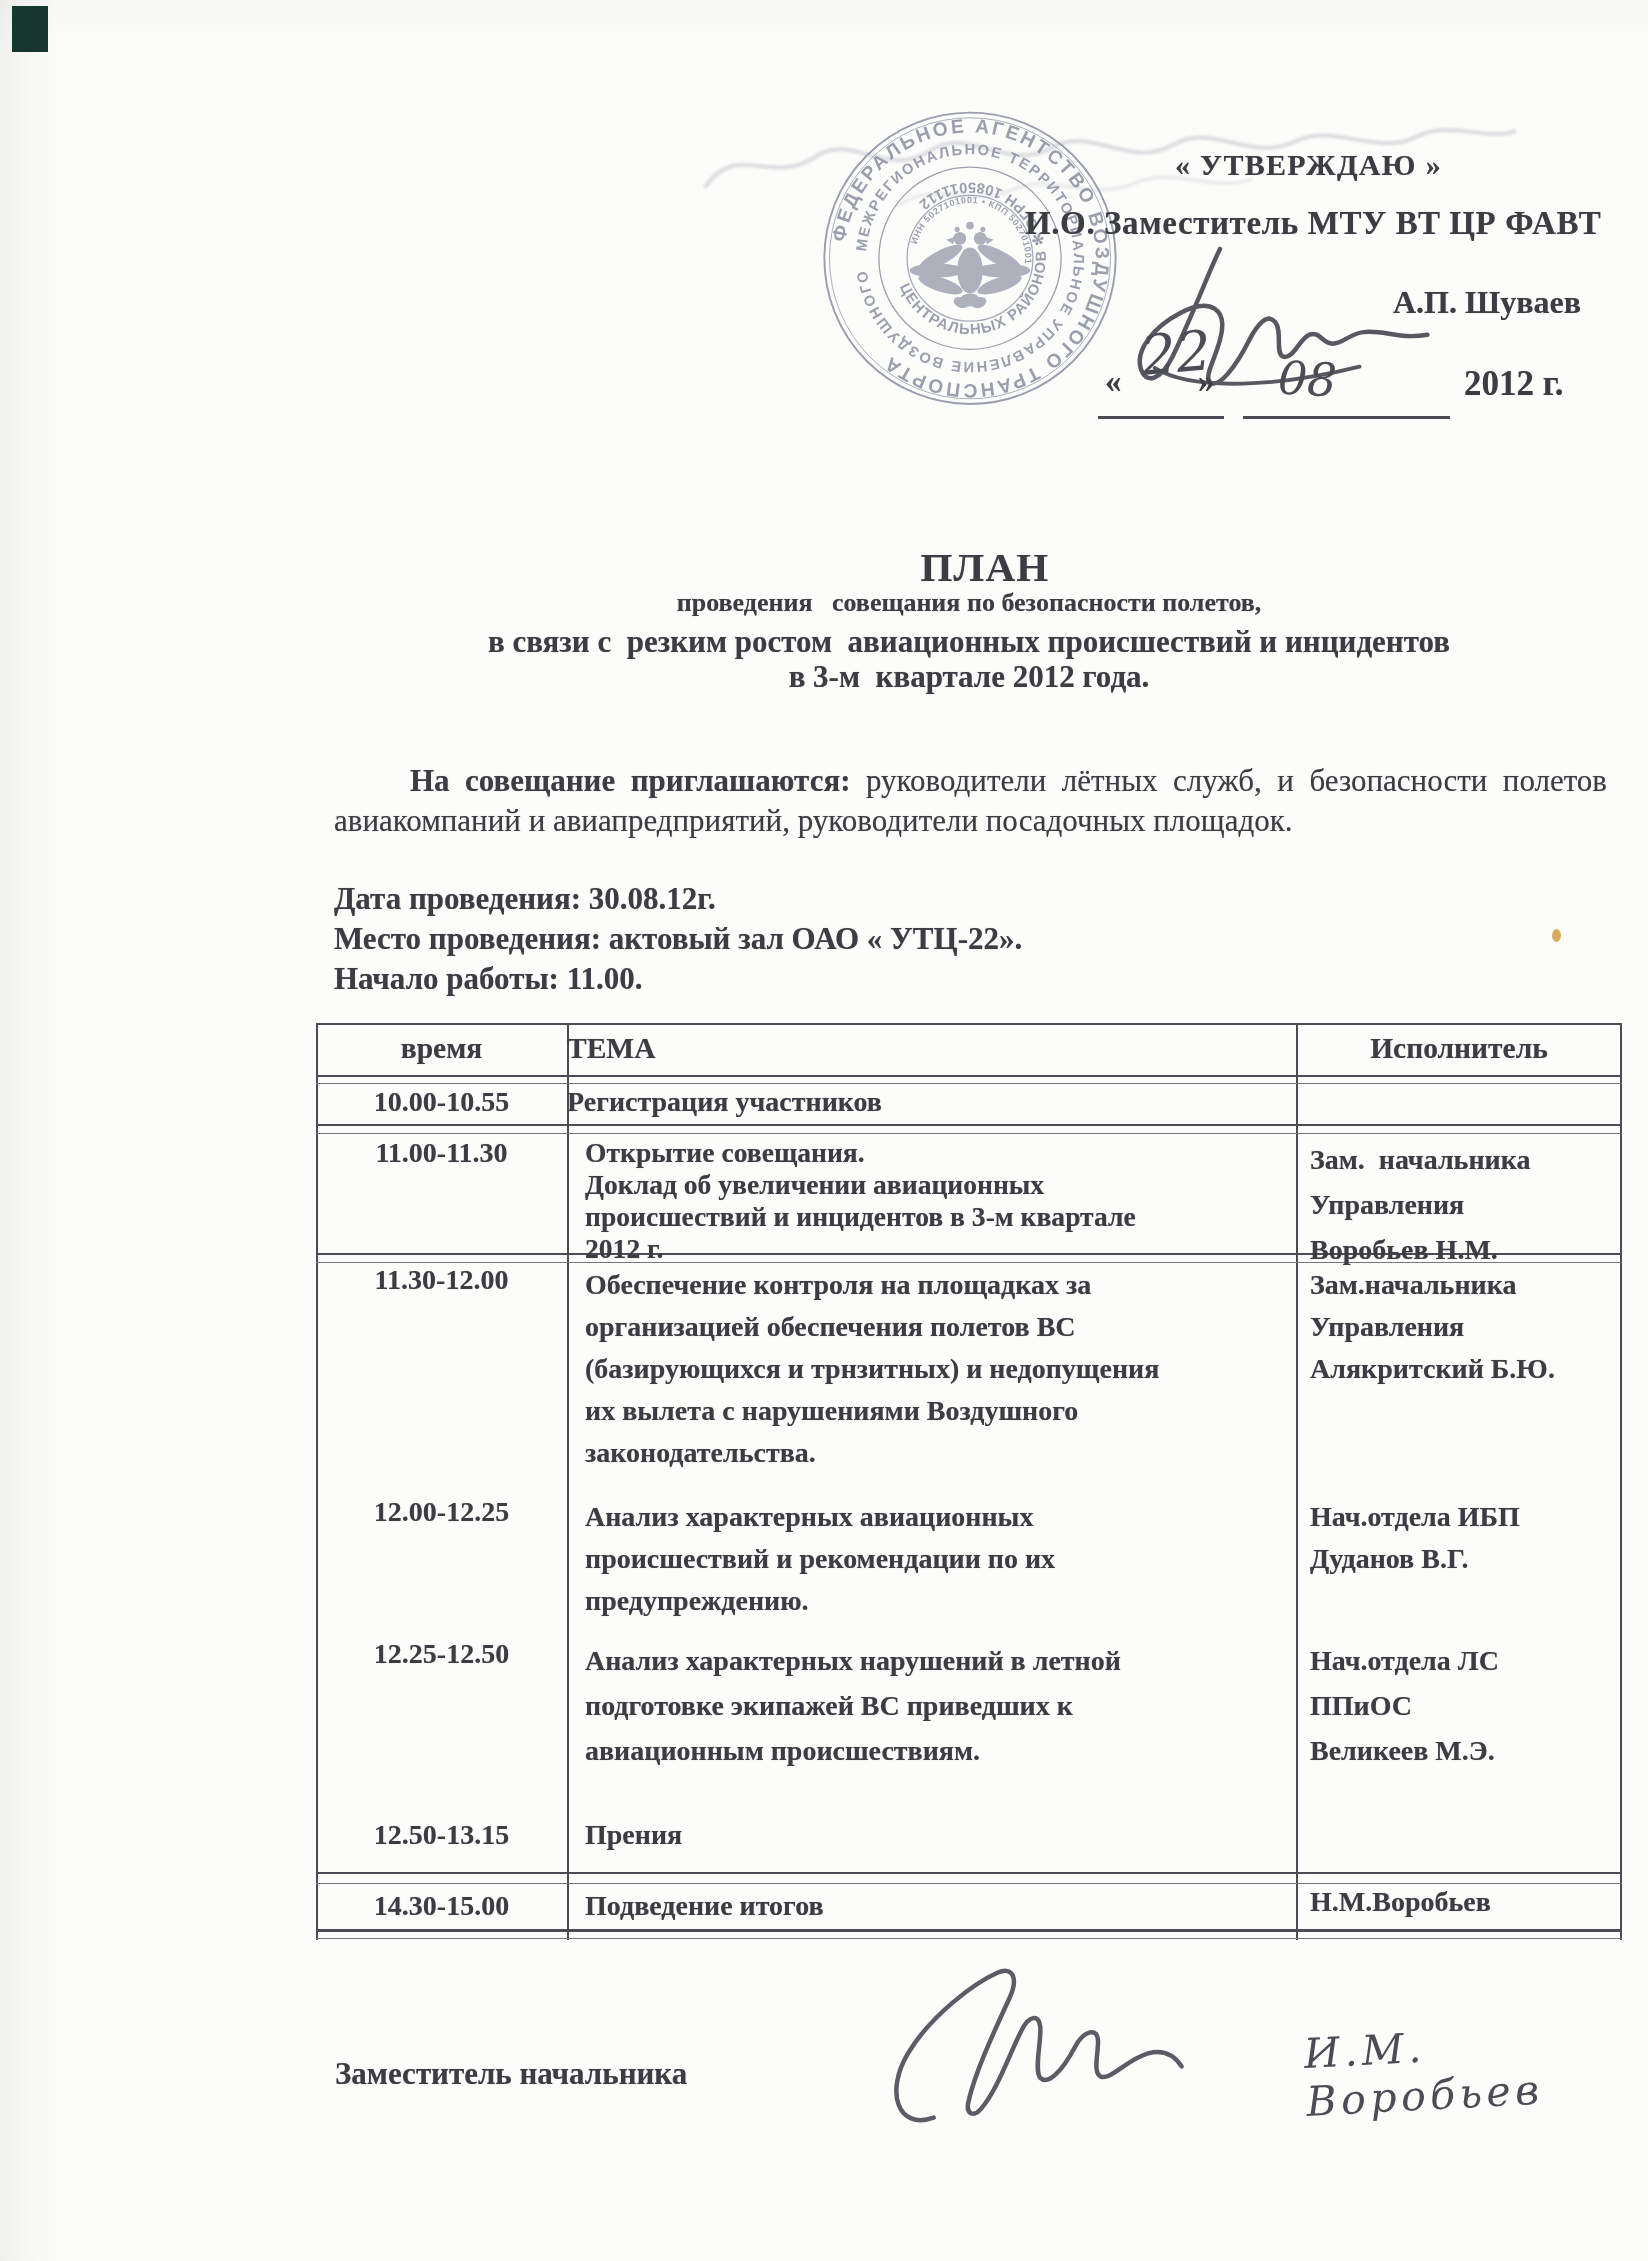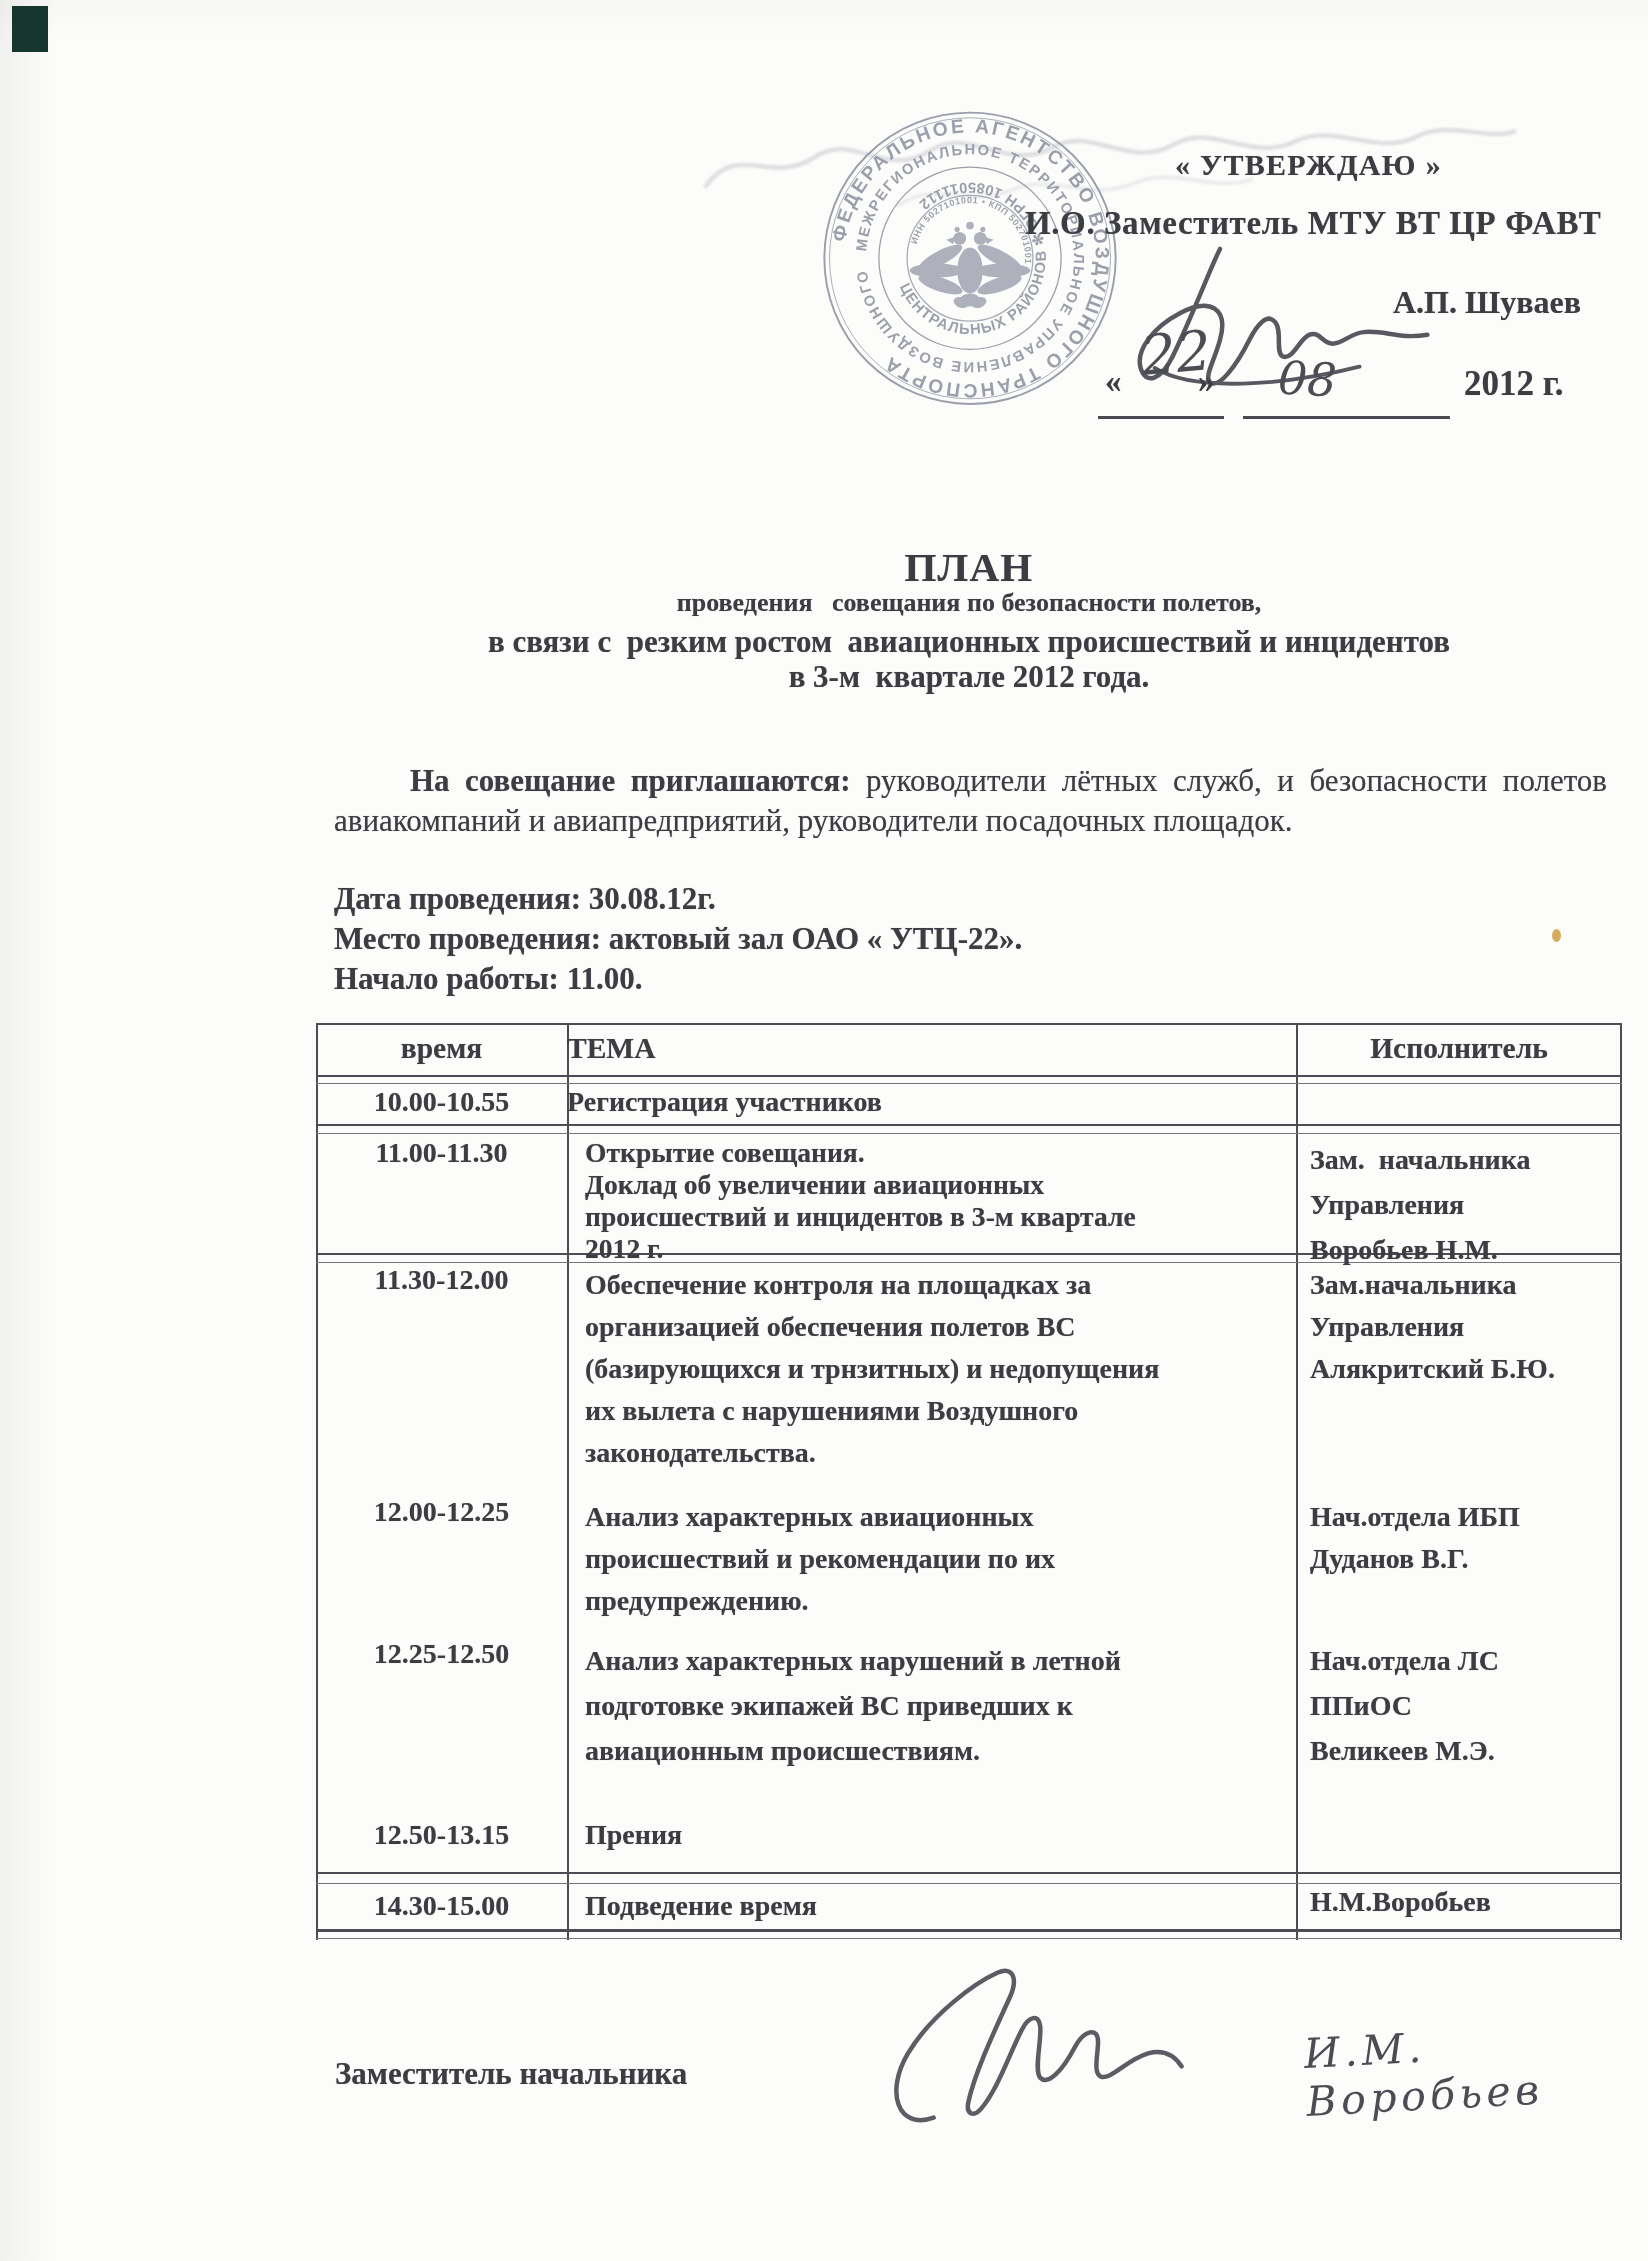--- a/index.html
+++ b/index.html
@@ -43,21 +43,21 @@
   .month { left:1278px; top:352px; font-size:46px; transform:rotate(3deg); }
   .q1 { left:1105px; top:363px; font-size:33px; }
   .q2 { left:1198px; top:363px; font-size:33px; }
   .uline { position:absolute; height:2.6px; background:#4a4a52; }
   .u1 { left:1098px; top:416px; width:126px; }
   .u2 { left:1243px; top:416px; width:207px; }
   .year { left:1464px; top:364px; font-size:35px; }
 
   
   .tl { position:absolute; left:969px; transform:translateX(-50%); white-space:pre; text-align:center; }
-  .t1 { top:543px; font-size:41px; letter-spacing:1.3px; }
+  .t1 { top:543px; font-size:41px; letter-spacing:1.3px;margin-left:16px; }
   .t2 { top:588px; font-size:26px; }
   .t3 { top:624px; font-size:31px; }
   .t4 { top:659px; font-size:31px; }
 
   
   .intro { left:334px; top:761px; width:1273px; font-size:31px; line-height:40px;
            text-align:justify; text-indent:76px; white-space:pre-wrap; }
   .details { left:334px; top:883px; font-size:31px; }
   .details > div { margin-bottom:9px; line-height:31px; }
 
@@ -217,21 +217,21 @@
 подготовке экипажей ВС приведших к
 авиационным происшествиям.</div>
     <div class="t-cell ex" style="top:615px;line-height:45px">Нач.отдела ЛС
 ППиОС
 Великеев М.Э.</div>
 
     <div class="t-cell ctr1" style="top:796px">12.50-13.15</div>
     <div class="t-cell th" style="top:796px">Прения</div>
 
     <div class="t-cell ctr1" style="top:867px">14.30-15.00</div>
-    <div class="t-cell th" style="top:867px">Подведение время</div>
+    <div class="t-cell th" style="top:867px">Подведение итогов</div>
     <div class="t-cell ex" style="top:863px">Н.М.Воробьев</div>
   </div>
 
   <div class="abs flabel b ink">Заместитель начальника</div>
 
   <svg class="sig2" width="411" height="180" viewBox="0 0 640 280">
     <path d="M96,250 C40,270 20,210 56,150 C92,90 160,40 196,24 C220,14 228,34 214,64 C192,112 160,180 150,226 C146,244 158,250 170,236 C196,206 214,150 234,112 C244,92 260,88 262,108 C264,132 252,176 262,188 C274,200 296,178 316,140 C330,114 352,108 352,132 C352,152 344,180 356,186 C372,192 396,160 430,150 C452,144 470,152 482,170" fill="none" stroke="#4b4b54" stroke-width="7" stroke-linecap="round"></path>
   </svg>
 
   <div class="abs hand handname">И.М. Воробьев</div>

